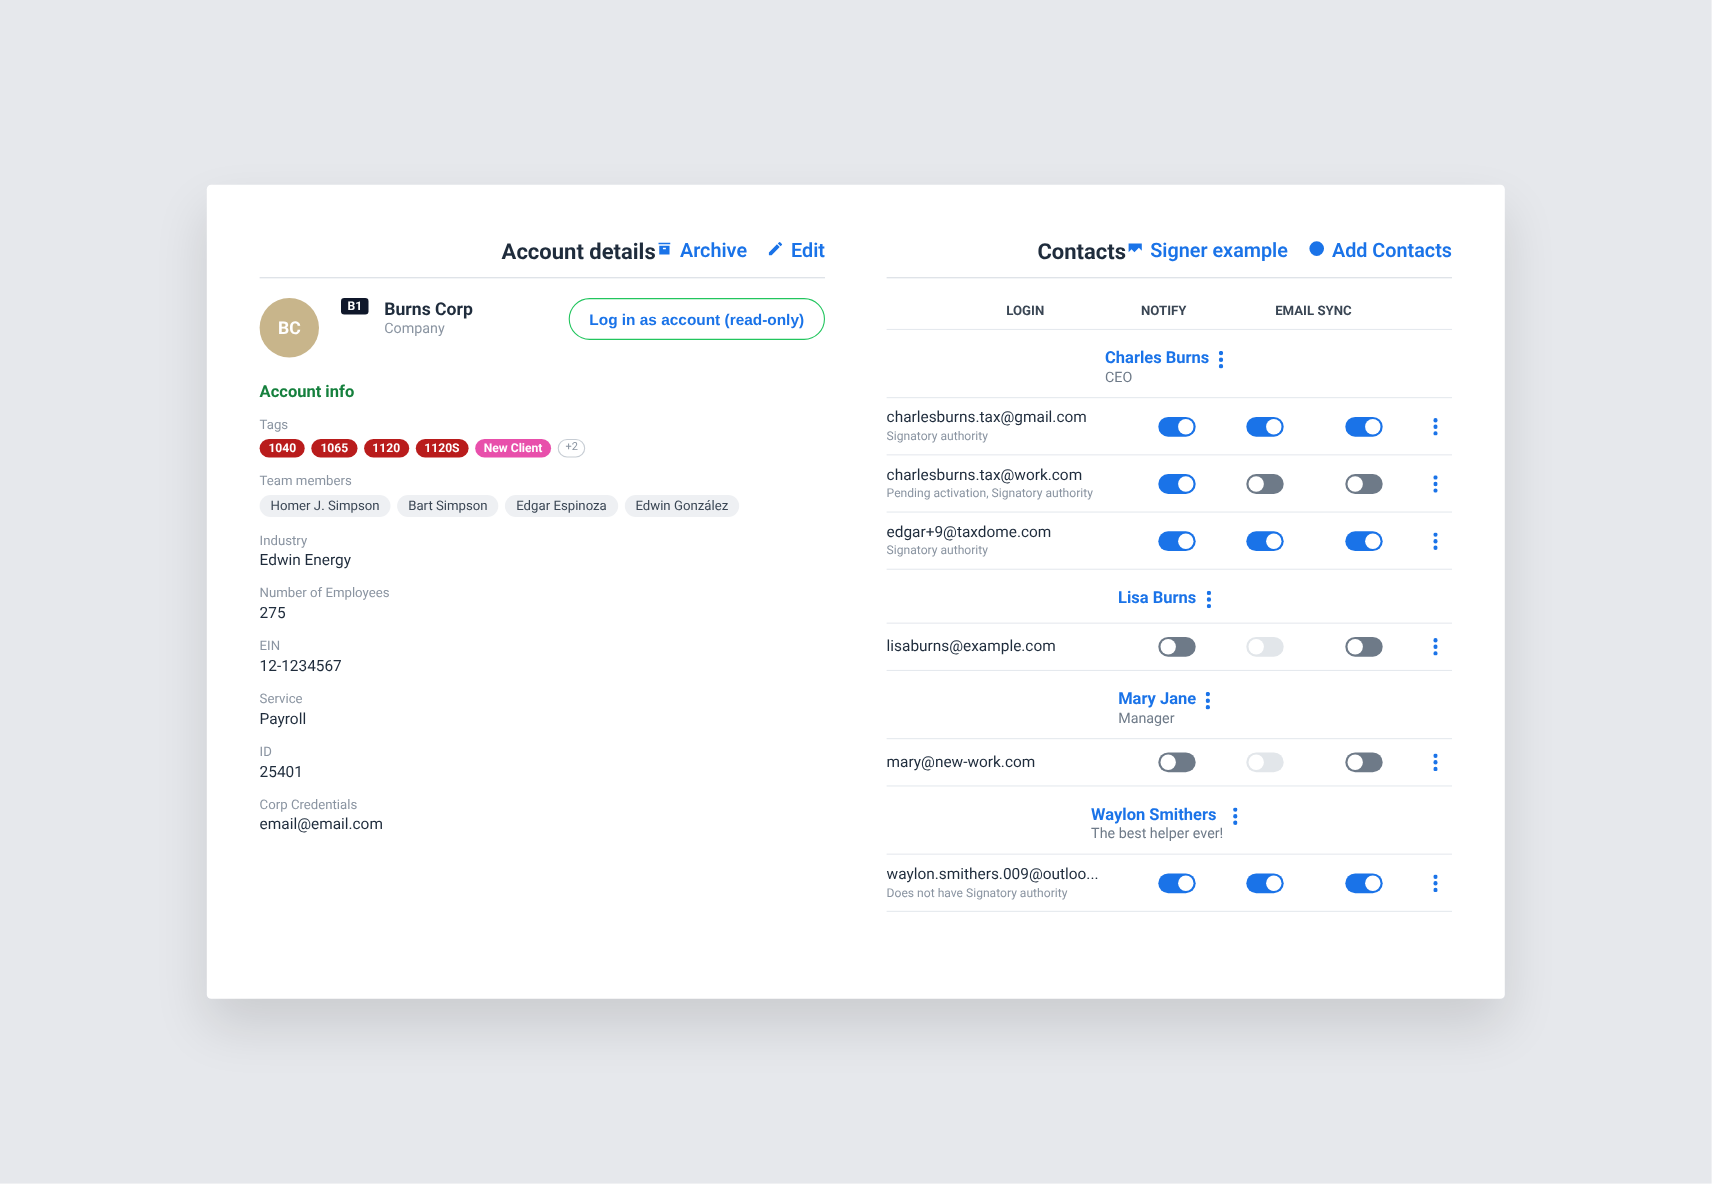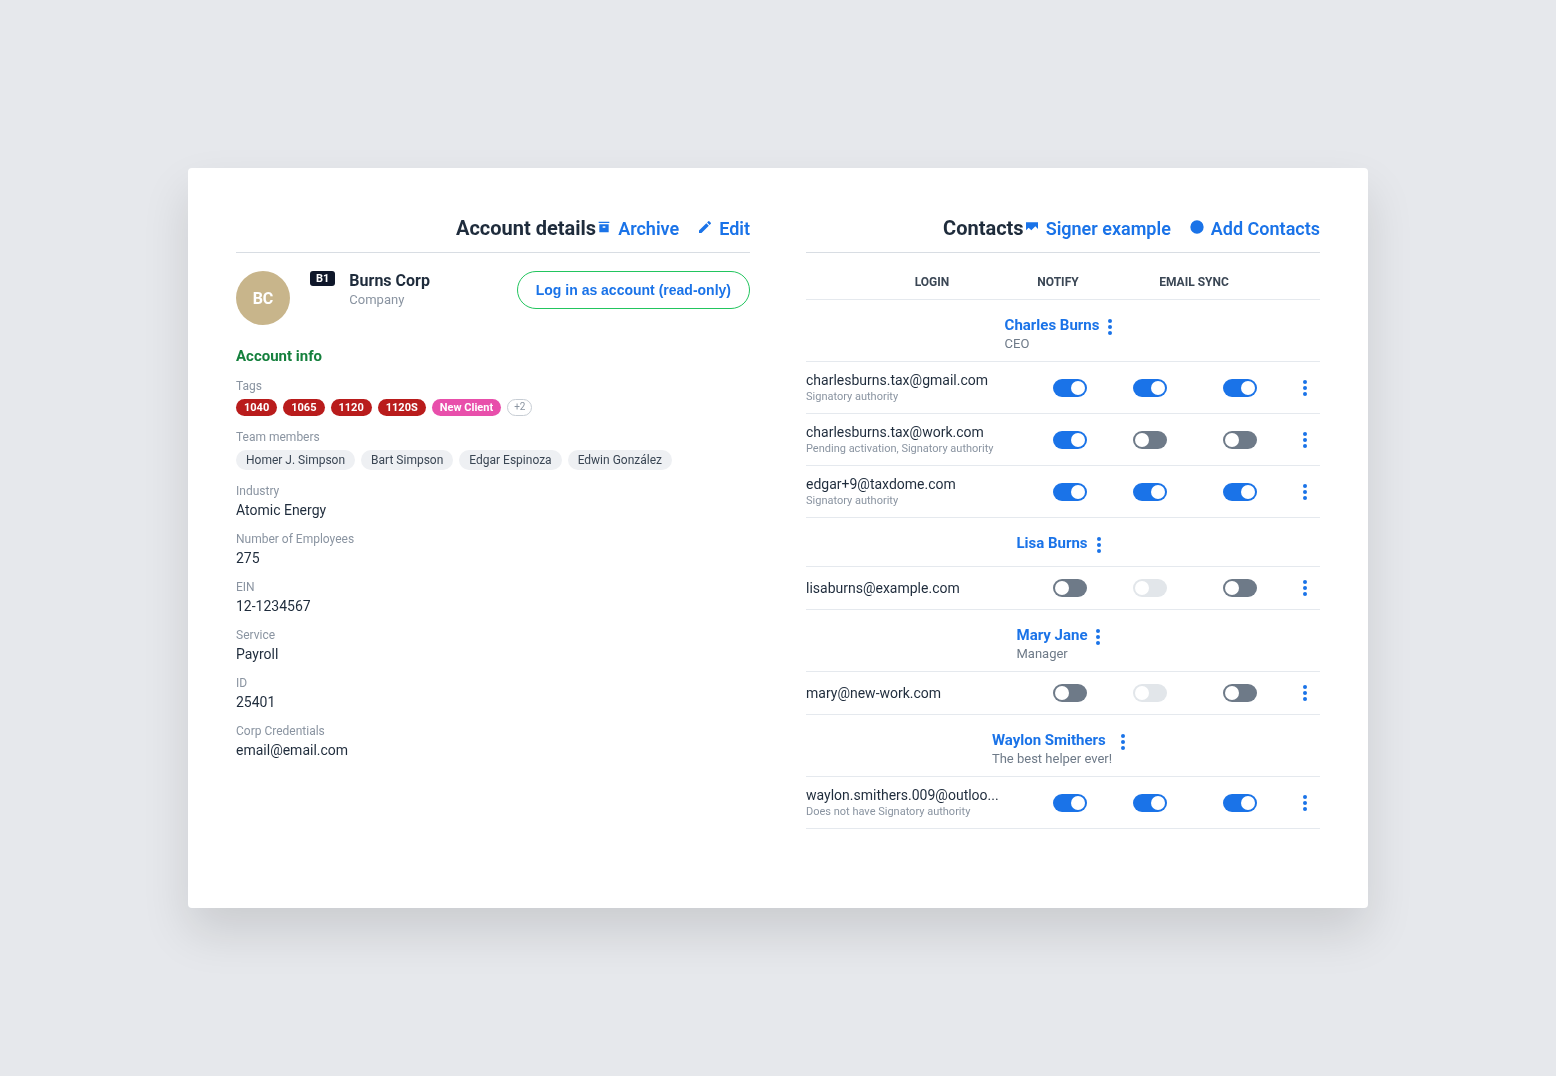--- a/index.html
+++ b/index.html
@@ -191,21 +191,21 @@
 
     <div class="field-label">Team members</div>
     <div class="members-row" id="members-row">
         <span class="member-chip">Homer J. Simpson</span>
         <span class="member-chip">Bart Simpson</span>
         <span class="member-chip">Edgar Espinoza</span>
         <span class="member-chip">Edwin González</span>
       </div>
 
     <div class="field-label">Industry</div>
-    <div class="field-value">Atomic Energy</div>
+    <div class="field-value">Edwin Energy</div>
 
     <div class="field-label">Number of Employees</div>
     <div class="field-value">275</div>
 
     <div class="field-label">EIN</div>
     <div class="field-value">12-1234567</div>
 
     <div class="field-label">Service</div>
     <div class="field-value">Payroll</div>
 

